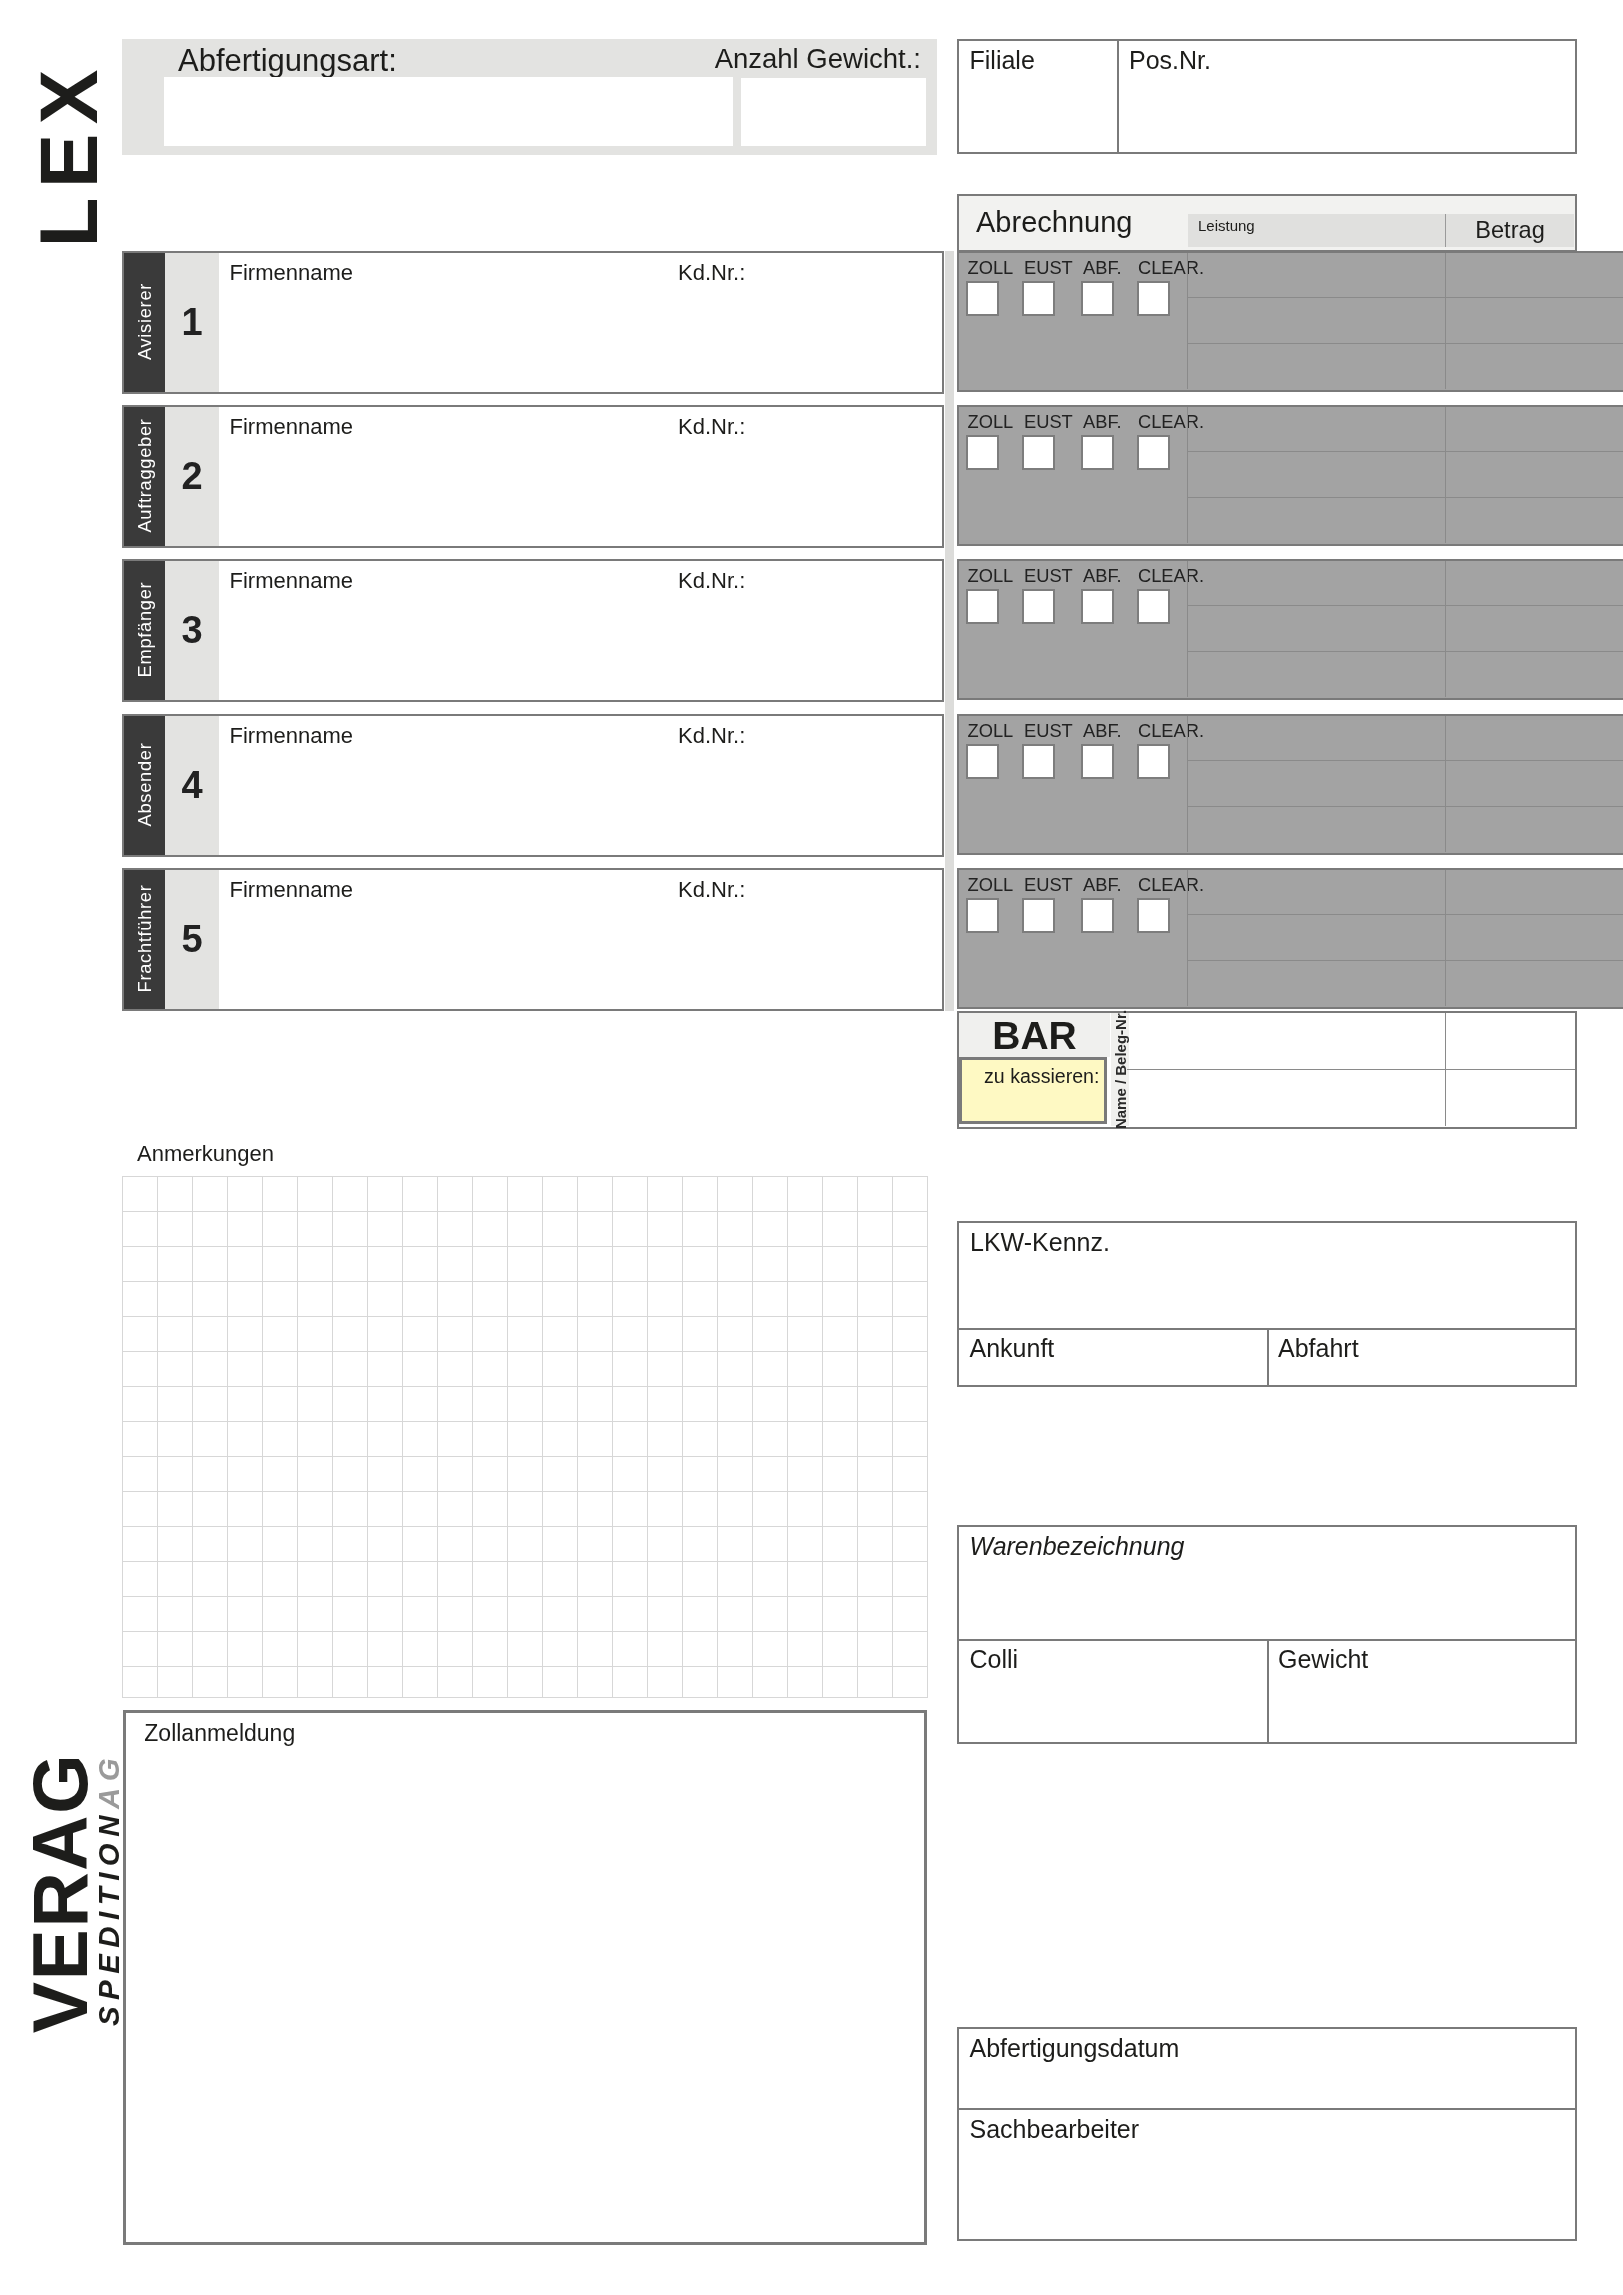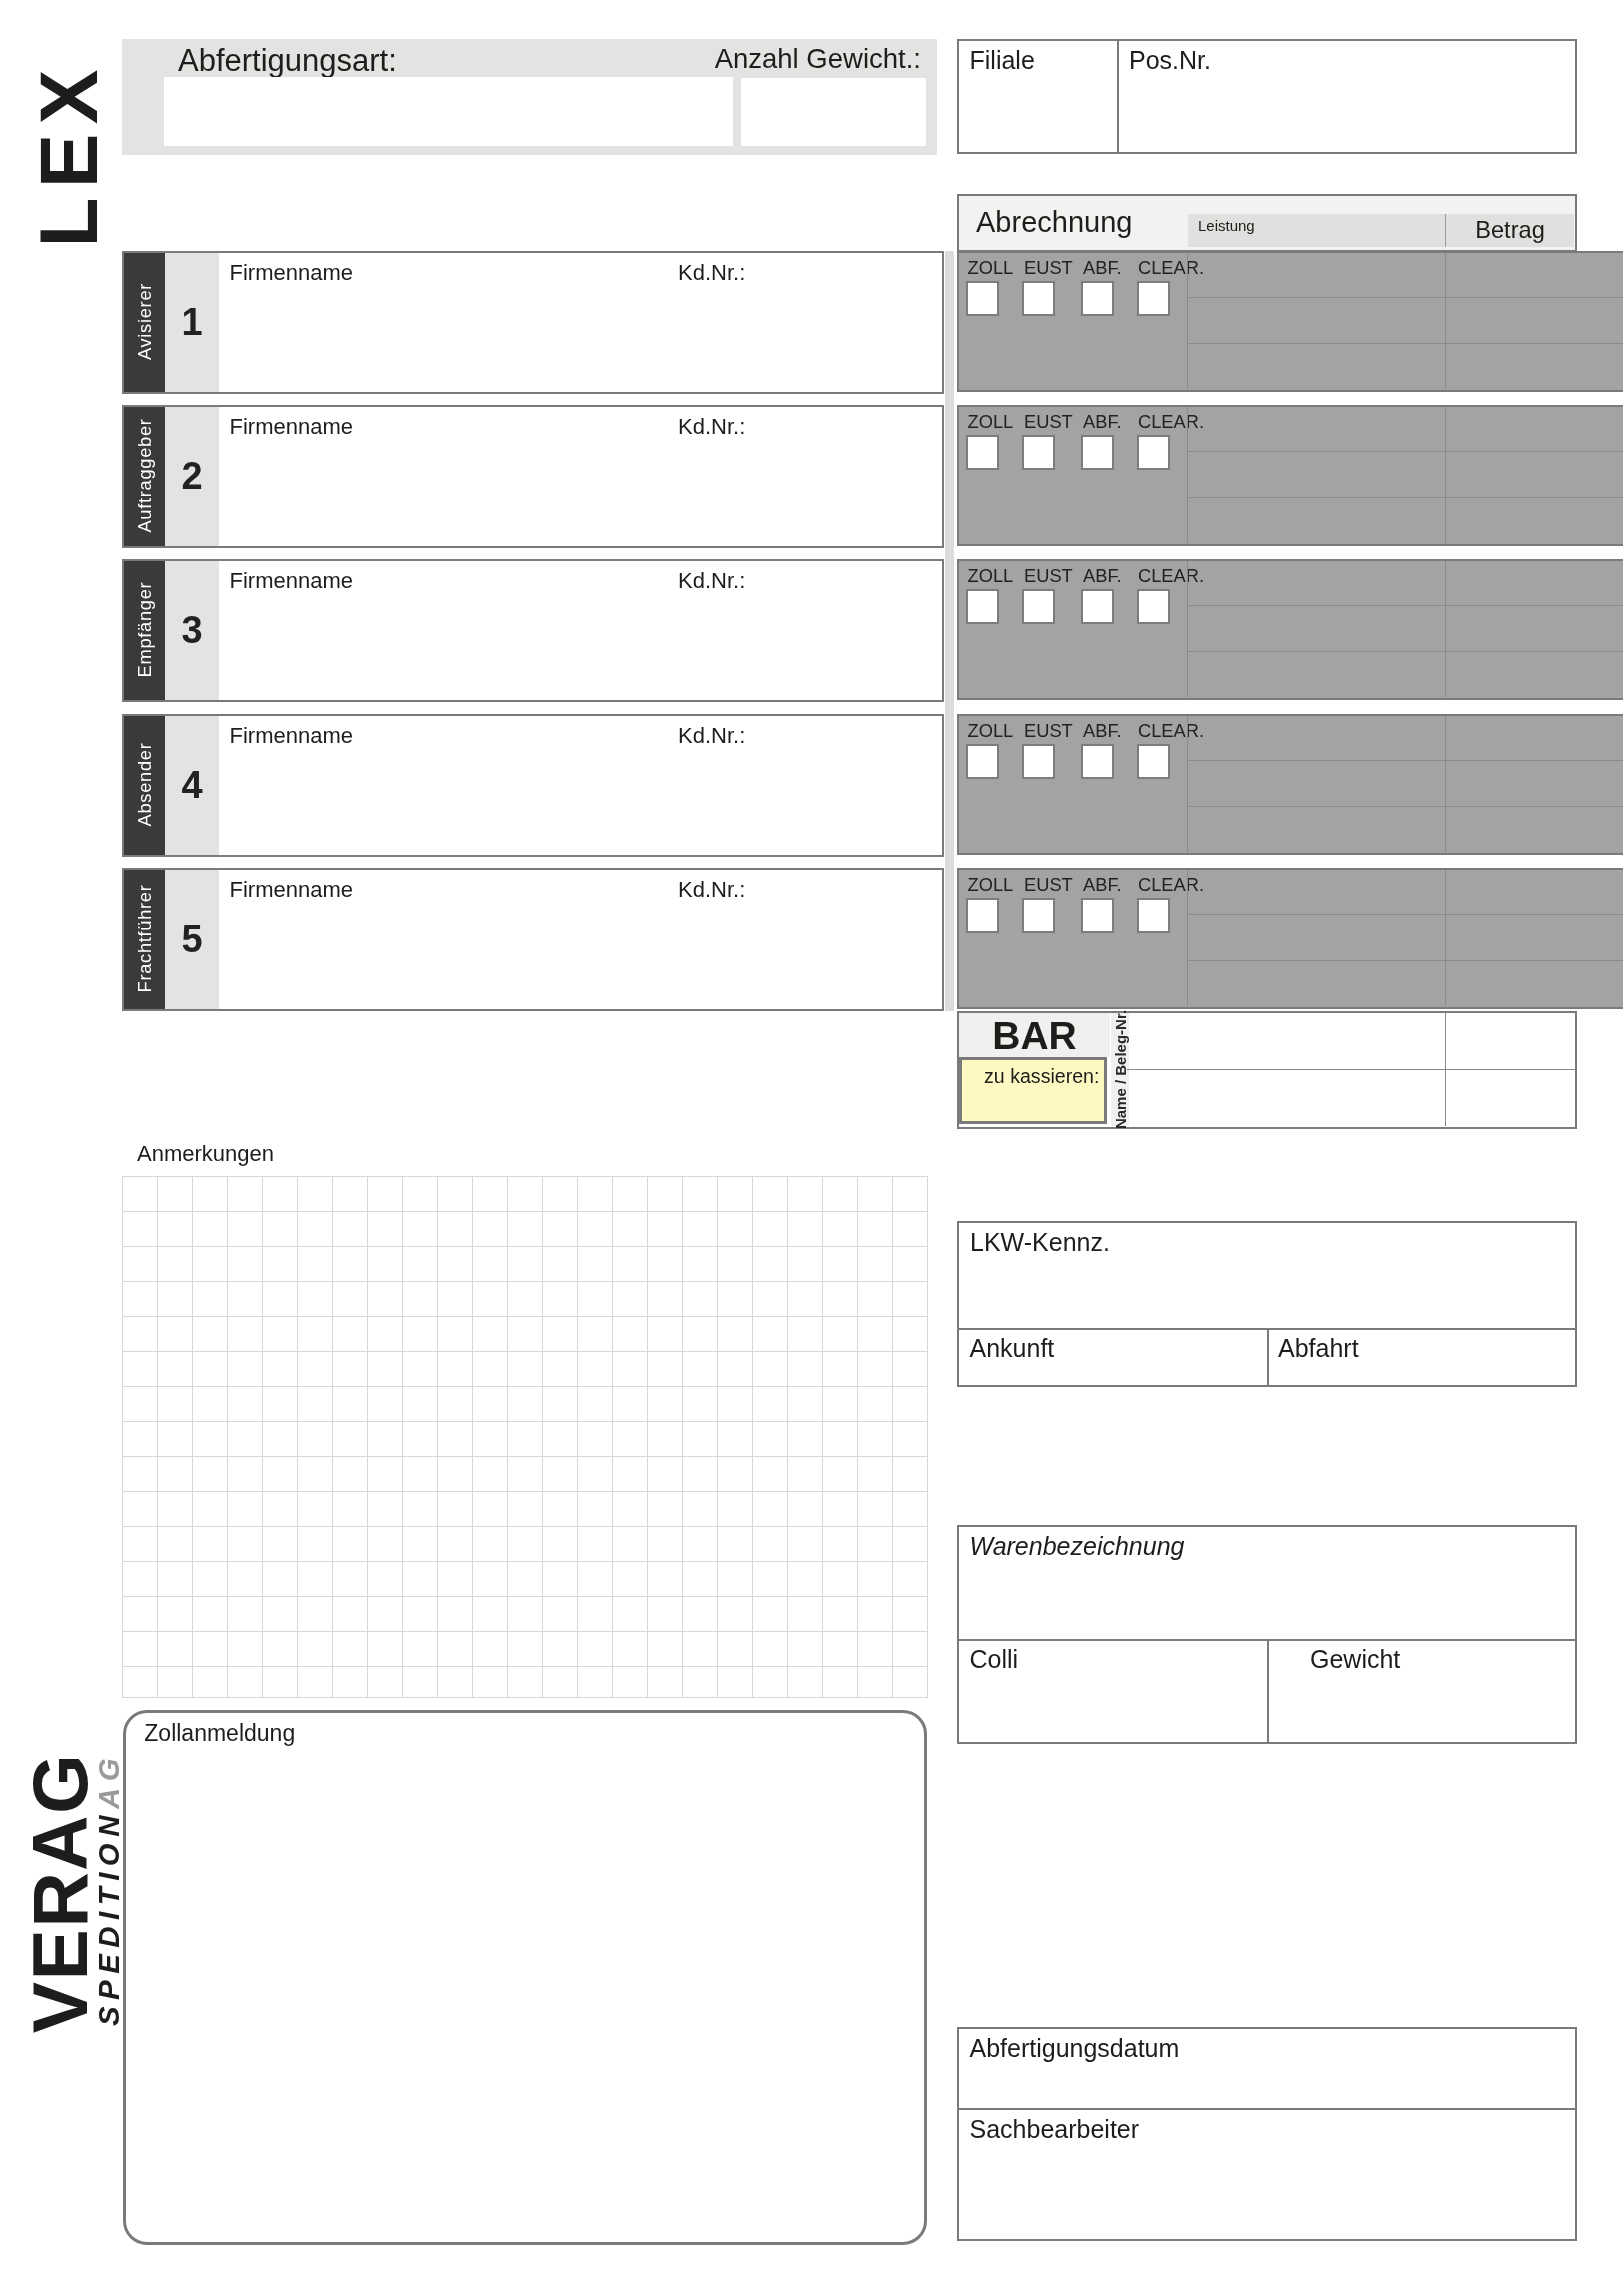--- a/index.html
+++ b/index.html
@@ -266,27 +266,27 @@
   <div class="abs" style="left:0;top:29px;right:0;height:75px;"></div>
   <div class="abs" style="left:0;top:136px;width:308px;bottom:0;"></div>
   <div class="abs" style="left:310px;top:136px;right:0;bottom:0;"></div>
 </div>
 
 <div class="box" style="left:957px;top:1525px;width:620px;height:219px;">
   <div class="divider-h" style="left:0;right:0;top:112px;"></div>
   <div class="divider-v" style="left:308px;top:114px;bottom:0;"></div>
   <span class="lbl" style="left:10.5px;top:5.2px;font-style:italic;">Warenbezeichnung</span>
   <span class="lbl" style="left:10.5px;top:118px;">Colli</span>
-  <span class="lbl" style="left:319px;top:118px;margin-left:32px;">Gewicht</span>
+  <span class="lbl" style="left:319px;top:118px;">Gewicht</span>
   <div class="abs" style="left:0;top:29px;right:0;height:82px;"></div>
   <div class="abs" style="left:0;top:143px;width:308px;bottom:0;"></div>
   <div class="abs" style="left:310px;top:143px;right:0;bottom:0;"></div>
 </div>
 
-<div class="box box-thick" style="left:123px;top:1710px;width:804px;height:535px;border-radius:24px;">
+<div class="box box-thick" style="left:123px;top:1710px;width:804px;height:535px;">
   <span class="lbl-sm" style="left:18.3px;top:6.5px;font-size:23px;">Zollanmeldung</span>
 </div>
 
 <div class="box" style="left:957px;top:2027px;width:620px;height:214px;">
   <div class="divider-h" style="left:0;right:0;top:79px;"></div>
   <span class="lbl" style="left:10.5px;top:5.2px;">Abfertigungsdatum</span>
   <span class="lbl" style="left:10.5px;top:86px;">Sachbearbeiter</span>
   <div class="abs" style="left:0;top:31px;right:0;height:48px;"></div>
   <div class="abs" style="left:0;top:113px;right:0;bottom:0;"></div>
 </div>

